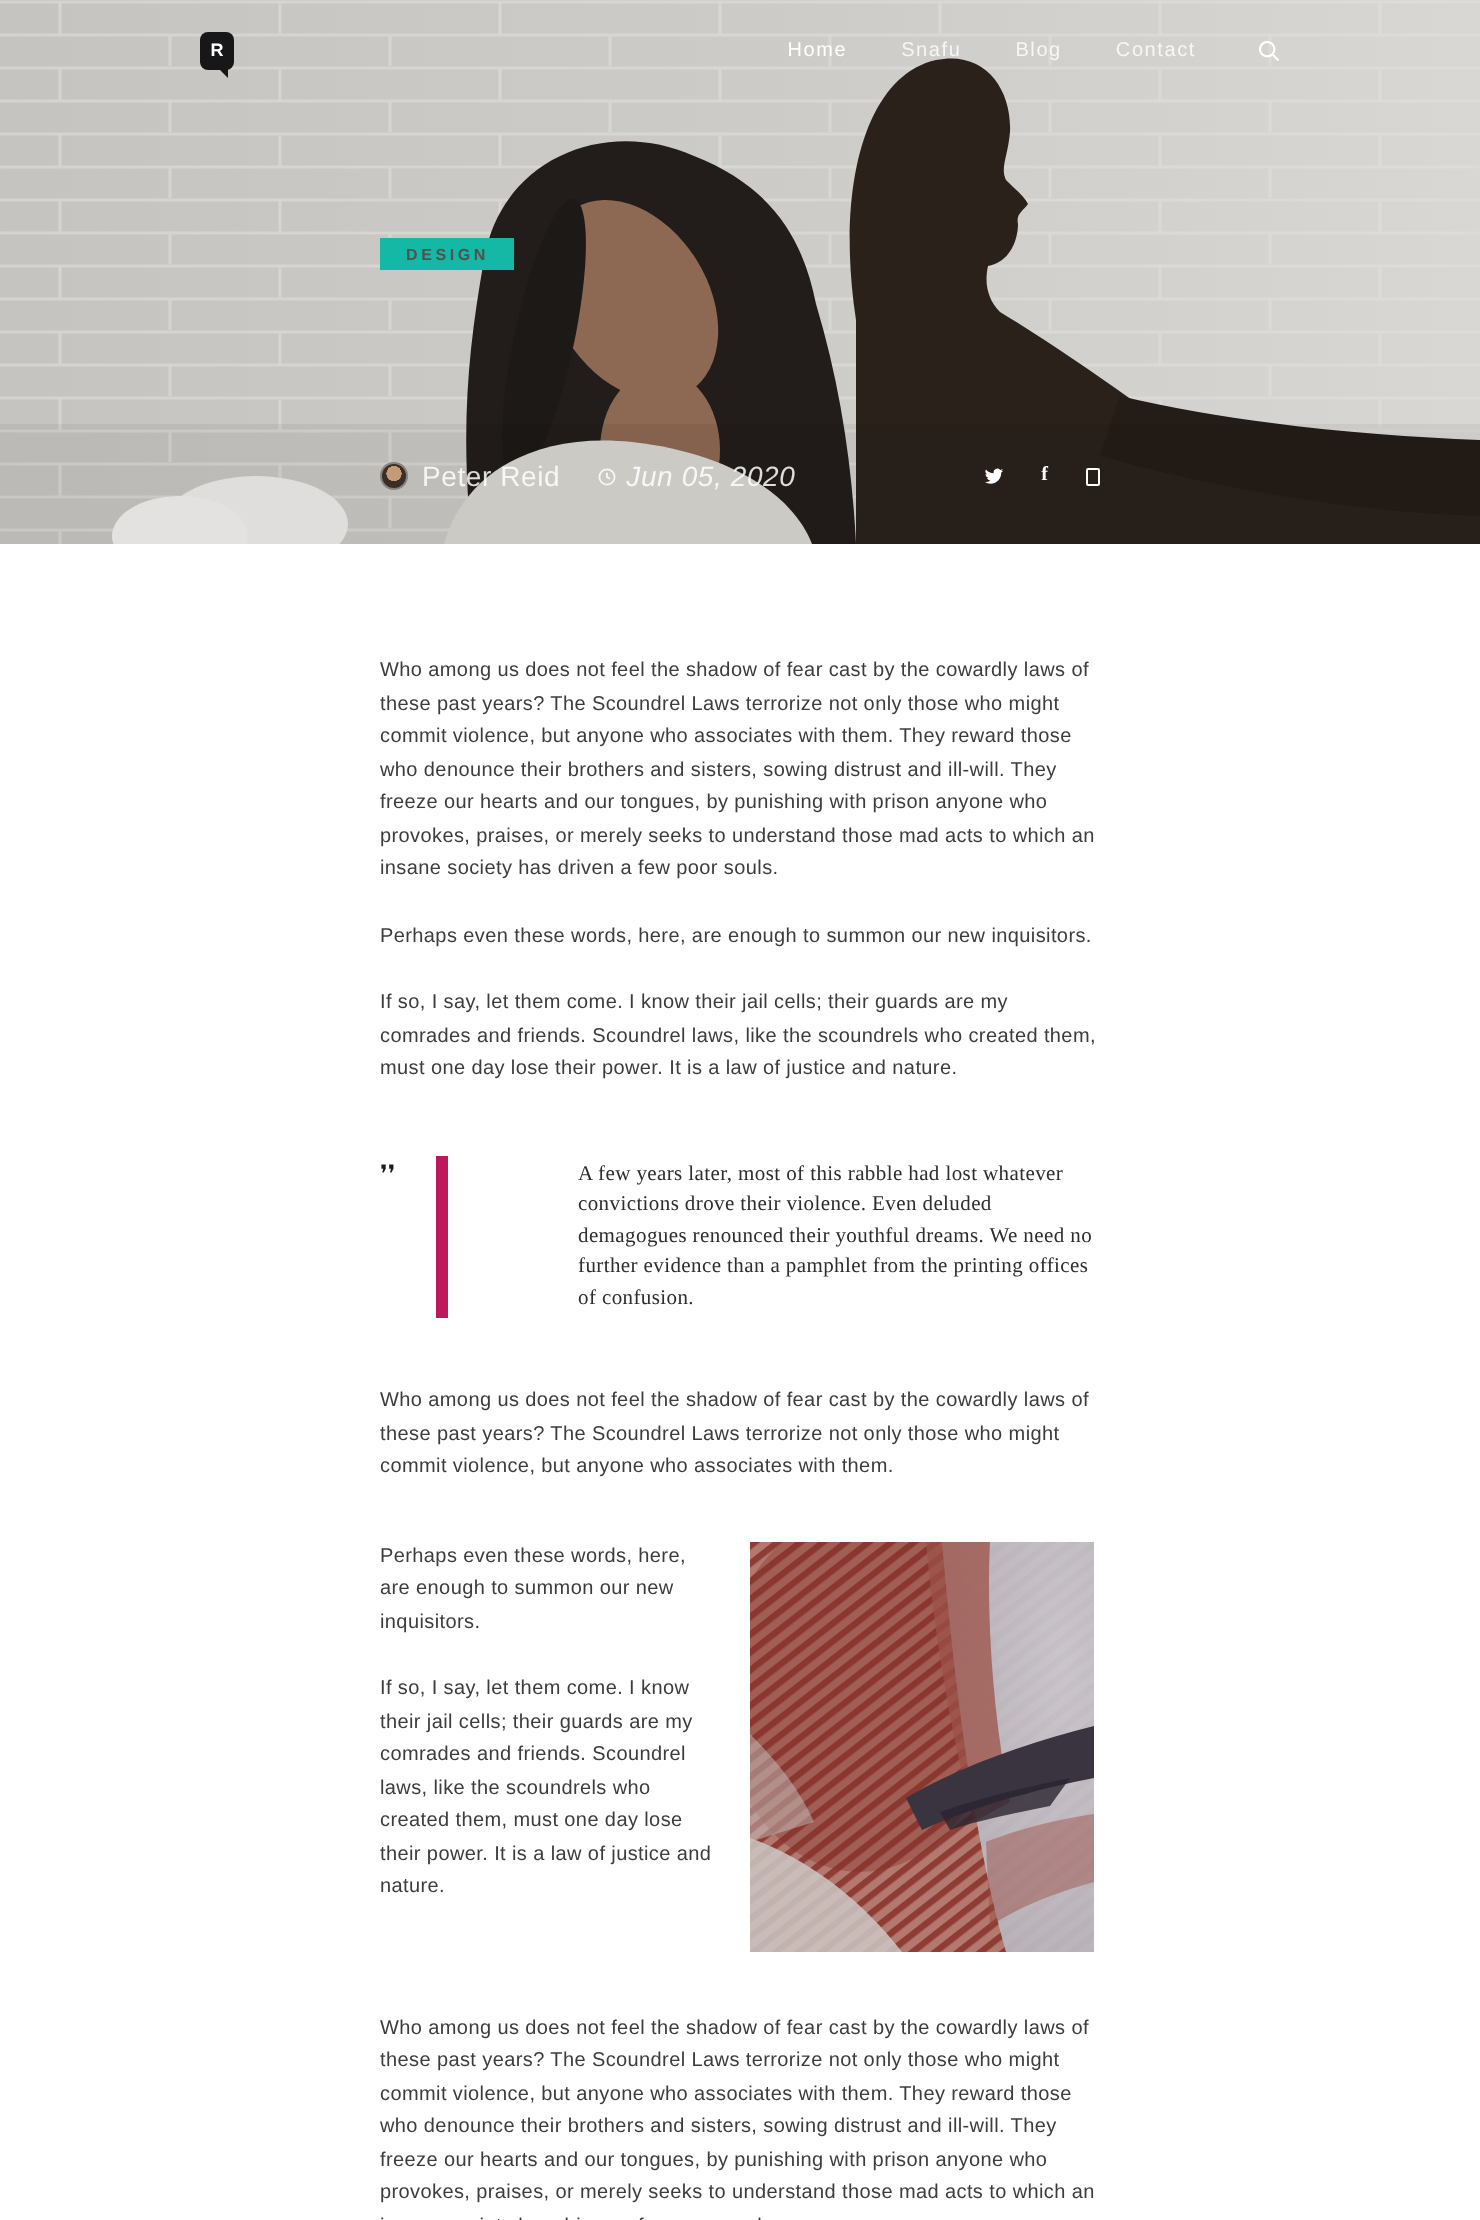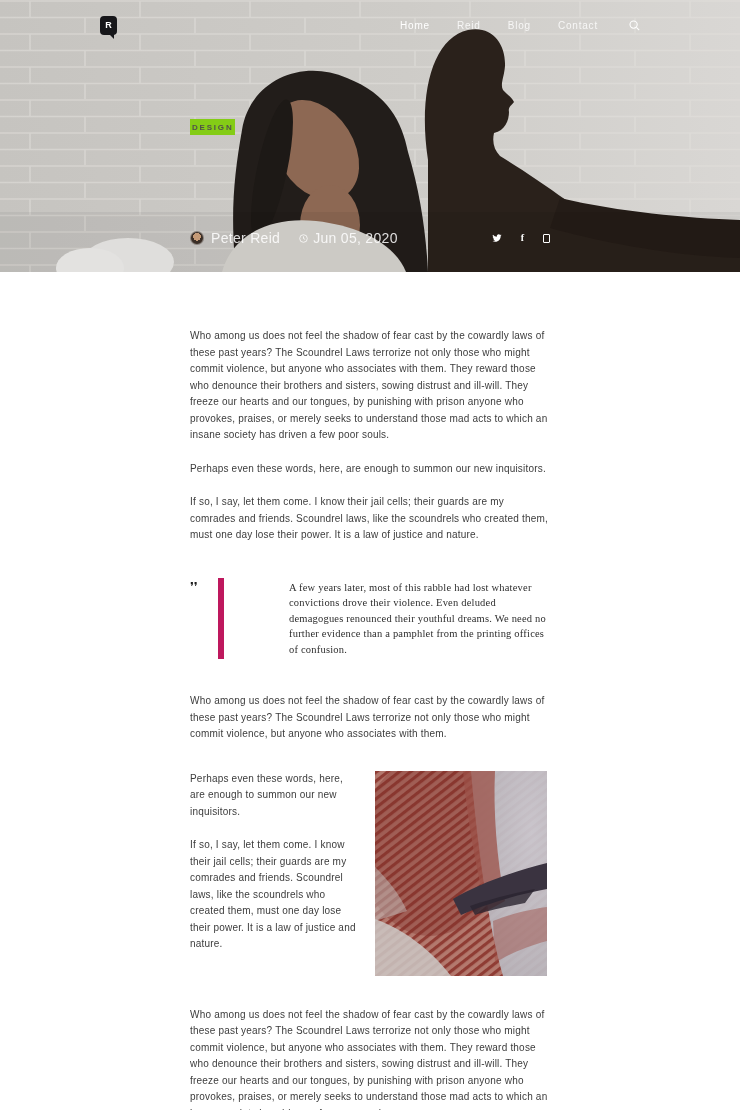--- a/index.html
+++ b/index.html
@@ -31,40 +31,40 @@
   .nav { display:flex; align-items:flex-start; gap:27px; }
   .nav a {
     color:rgba(255,255,255,0.82); text-decoration:none; font-size:10px;
     letter-spacing:0.8px; cursor:pointer;
   }
   .nav a.active { color:#ffffff; }
   .search-btn { display:flex; align-items:center; cursor:pointer; margin-left:4px; }
 
   .hero-content { position:absolute; top:0; left:190px; width:360px; height:100%; z-index:4; }
   .badge {
-    display:inline-block; margin-top:119px; background:#84cc16; color:#52524a;
-    font-size:8px; font-weight:bold; letter-spacing:1.8px; padding:4px 2px 3px;
+    display:inline-block; margin-top:119px; background:#14b8a6; color:#52524a;
+    font-size:8px; font-weight:bold; letter-spacing:1.8px; padding:4px 13px 3px;
   }
   .hero-title {
     margin-top:13px; font-family:"DejaVu Serif", serif; font-weight:normal;
     color:#ffffff; font-size:26px; line-height:34px; letter-spacing:0.3px;
   }
   .hero-title span { display:block; }
   .meta-row {
     position:absolute; left:0; right:0; bottom:26px;
     display:flex; align-items:center; justify-content:space-between;
   }
   .meta-left { display:flex; align-items:center; gap:7px; }
   .avatar {
     width:14px; height:14px; border-radius:50%;
     background:radial-gradient(circle at 50% 40%, #c49a77 0 40%, #3a2e26 41%);
     border:1px solid rgba(255,255,255,0.4);
   }
   .meta-text { color:rgba(255,255,255,0.85); font-size:14px; letter-spacing:0.3px; }
-  .meta-date-group { display:flex; align-items:center; gap:5px; margin-left:12px; }
+  .meta-date-group { display:flex; align-items:center; gap:5px; margin-left:12px;font-style:italic; }
   .share-icons { display:flex; align-items:center; gap:19px; }
   .share-icons .icn { display:flex; align-items:center; cursor:pointer; }
   .fb-f { color:#ffffff; font-size:10px; font-weight:bold; font-family:"Liberation Serif",serif; line-height:10px; }
   .bookmark-box { width:7px; height:9px; border:1px solid #ffffff; border-radius:1px; }
 
   
   .article { width:360px; margin:0 auto; padding-top:25px; }
   .intro {
     font-family:"Liberation Serif", serif; color:#818181;
     font-size:11.5px; line-height:19px; letter-spacing:0.2px;
@@ -135,21 +135,21 @@
 
       <path d="M222,272 C232,236 268,216 316,221 C362,226 396,246 406,272 Z" fill="#d7d5d0"></path>
 
       <rect x="0" y="212" width="740" height="60" fill="#000000" opacity="0.05"></rect>
     </svg>
 
     <div class="topbar">
       <div class="logo">R</div>
       <div class="nav">
         <a class="active">Home</a>
-        <a>Reid</a>
+        <a>Snafu</a>
         <a>Blog</a>
         <a>Contact</a>
         <span class="search-btn">
           <svg width="11" height="11" viewBox="0 0 11 11">
             <circle cx="4.6" cy="4.6" r="3.6" fill="none" stroke="#ffffff" stroke-width="1.1"></circle>
             <line x1="7.4" y1="7.4" x2="10.2" y2="10.2" stroke="#ffffff" stroke-width="1.1"></line>
           </svg>
         </span>
       </div>
     </div>

